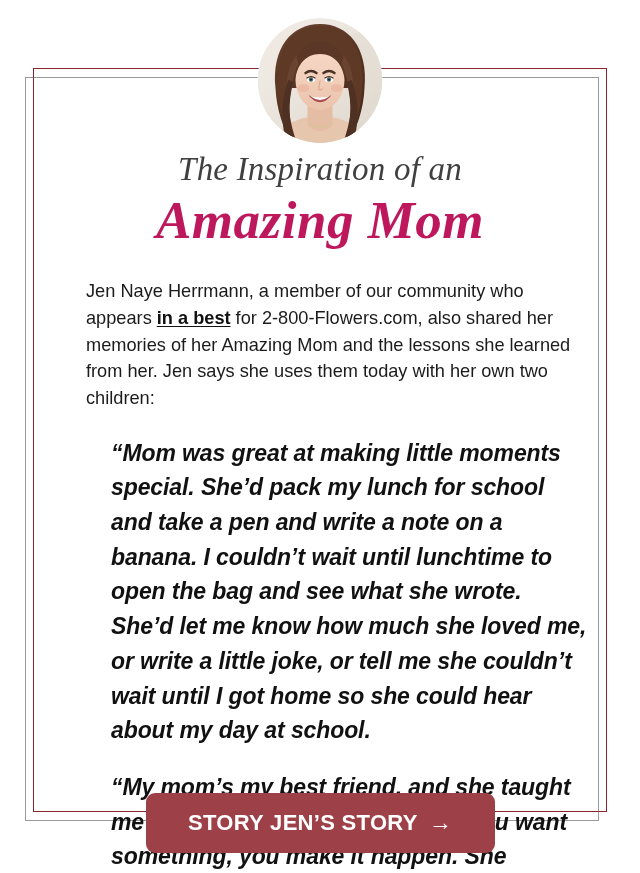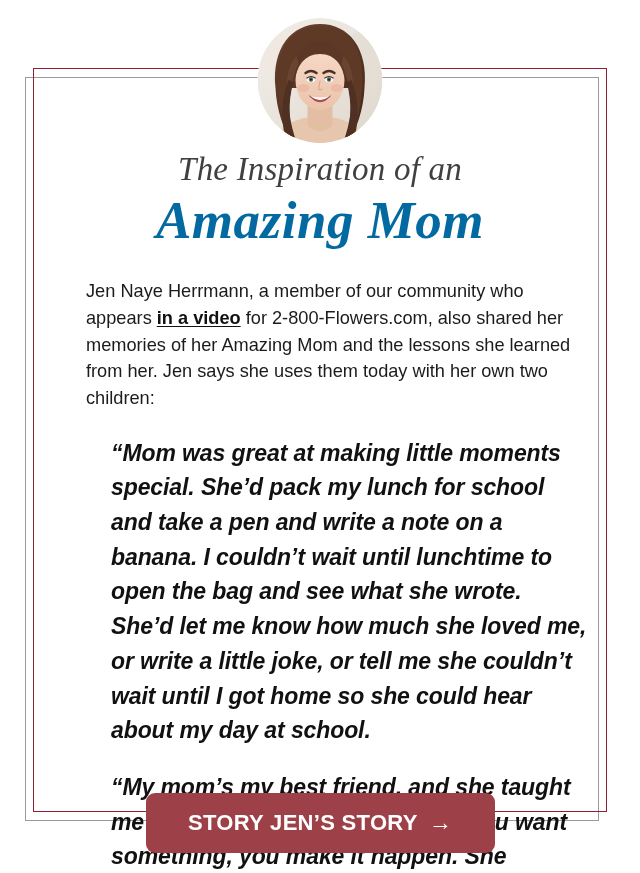--- a/index.html
+++ b/index.html
@@ -86,21 +86,21 @@
     color: #404040;
     letter-spacing: 0.2px;
   }
 
   .heading-line2 {
     display: block;
     font-style: italic;
     font-weight: 700;
     font-size: 53px;
     line-height: 1.1;
-    color: #0369a1;
+    color: #be185d;
     letter-spacing: 0.5px;
     margin-top: 2px;
   }
 
   
   .intro {
     margin: 29px 0 0 0;
     padding: 0 56px 0 86px;
     font-size: 18.2px;
     line-height: 1.465;
@@ -254,21 +254,21 @@
   </div>
 </div>
 
 <div class="content">
 
   <div class="heading">
     <span class="heading-line1">The Inspiration of an</span>
     <span class="heading-line2">Amazing Mom</span>
   </div>
 
-  <p class="intro"><span>Jen Naye Herrmann, a member of our community who appears </span><a class="intro-link" href="#">in a video</a><span> for 2-800-Flowers.com, also shared her memories of her Amazing Mom and the lessons she learned from her. Jen says she uses them today with her own two children:</span></p>
+  <p class="intro"><span>Jen Naye Herrmann, a member of our community who appears </span><a class="intro-link" href="#">in a best</a><span> for 2-800-Flowers.com, also shared her memories of her Amazing Mom and the lessons she learned from her. Jen says she uses them today with her own two children:</span></p>
 
   <div class="quotes">
     <p class="quote">“Mom was great at making little moments special. She’d pack my lunch for school and take a pen and write a note on a banana. I couldn’t wait until lunchtime to open the bag and see what she wrote. She’d let me know how much she loved me, or write a little joke, or tell me she couldn’t wait until I got home so she could hear about my day at school.</p>
     <p class="quote">“My mom’s my best friend, and she taught me from a very young age that if you want something, you make it happen. She worked hard to give me a great life. She worked around my school schedule and always found a way to get things done. I’ll be celebrating her spirit this Valentine’s.”</p>
   </div>
 
 </div>
 
 <div class="cta-wrap">
   <button class="cta-button" type="button">

